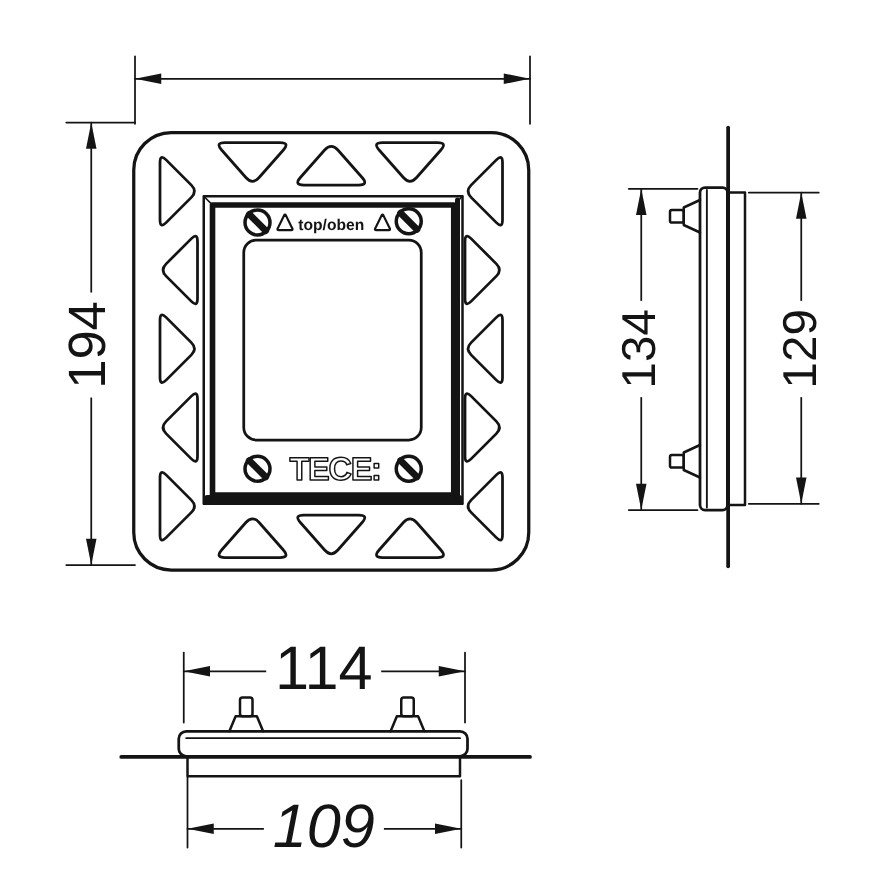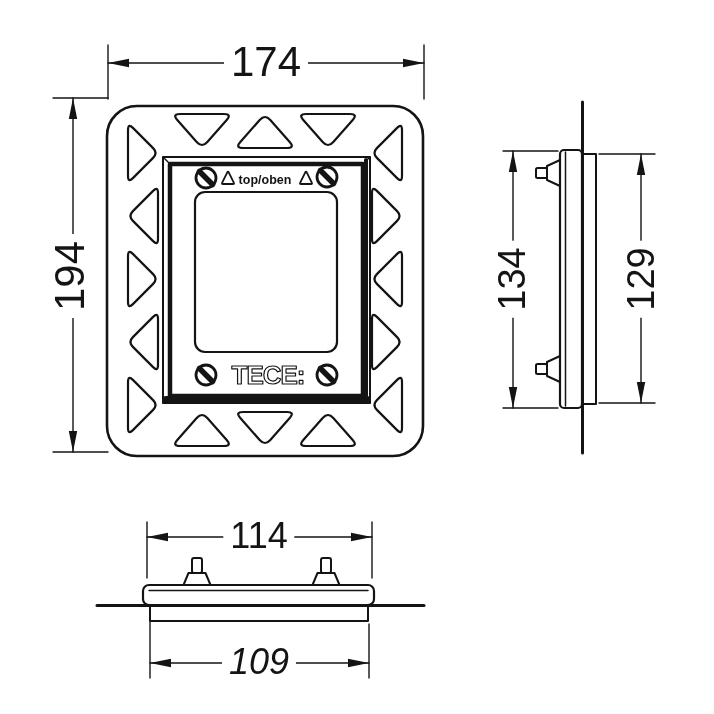--- a/index.html
+++ b/index.html
@@ -8,21 +8,21 @@
     font-family:"Liberation Sans","DejaVu Sans",sans-serif;color:#141414;
   }
   #linework{position:absolute;left:0;top:0;}
   .dim-label{
     position:absolute;background:#fff;padding:0 7px;line-height:1;
     transform:translate(-50%,-50%);white-space:nowrap;color:#141414;
   }
   .dim-label.v{transform:translate(-50%,-50%) rotate(-90deg);}
   .fs-a{font-size:42px;}
   .fs-b{font-size:38px;}
-  .fs-c{font-size:36px;}
+  .fs-c{font-size:49px;}
 </style>
 </head>
 <body>
 
 <div id="stage">
 
   <svg id="linework" width="714" height="714" viewBox="0 0 714 714" fill="none" stroke="#141414" stroke-linecap="round" stroke-linejoin="round">
 
     <g>
       <rect x="107" y="106" width="316" height="350" rx="30" stroke-width="2.6"></rect>
@@ -152,19 +152,18 @@
       <polygon fill="#141414" stroke="none" points="372,537 351,532.8 351,541.2"></polygon>
 
       <line x1="150" y1="622" x2="150" y2="678"></line>
       <line x1="369" y1="624" x2="369" y2="678"></line>
       <line x1="150" y1="663" x2="369" y2="663"></line>
       <polygon fill="#141414" stroke="none" points="150,663 171,658.8 171,667.2"></polygon>
       <polygon fill="#141414" stroke="none" points="369,663 348,658.8 348,667.2"></polygon>
     </g>
   </svg>
 
-  <div class="dim-label fs-a" style="left:266px;top:62px;">174</div>
   <div class="dim-label v fs-a" style="left:70px;top:276px;">194</div>
   <div class="dim-label v fs-b" style="left:512px;top:279px;">134</div>
   <div class="dim-label v fs-b" style="left:641px;top:279px;">129</div>
   <div class="dim-label fs-c" style="left:259px;top:536px;">114</div>
   <div class="dim-label fs-c" style="left:259px;top:662px;font-style:italic;">109</div>
 </div>
 
 </body></html>

